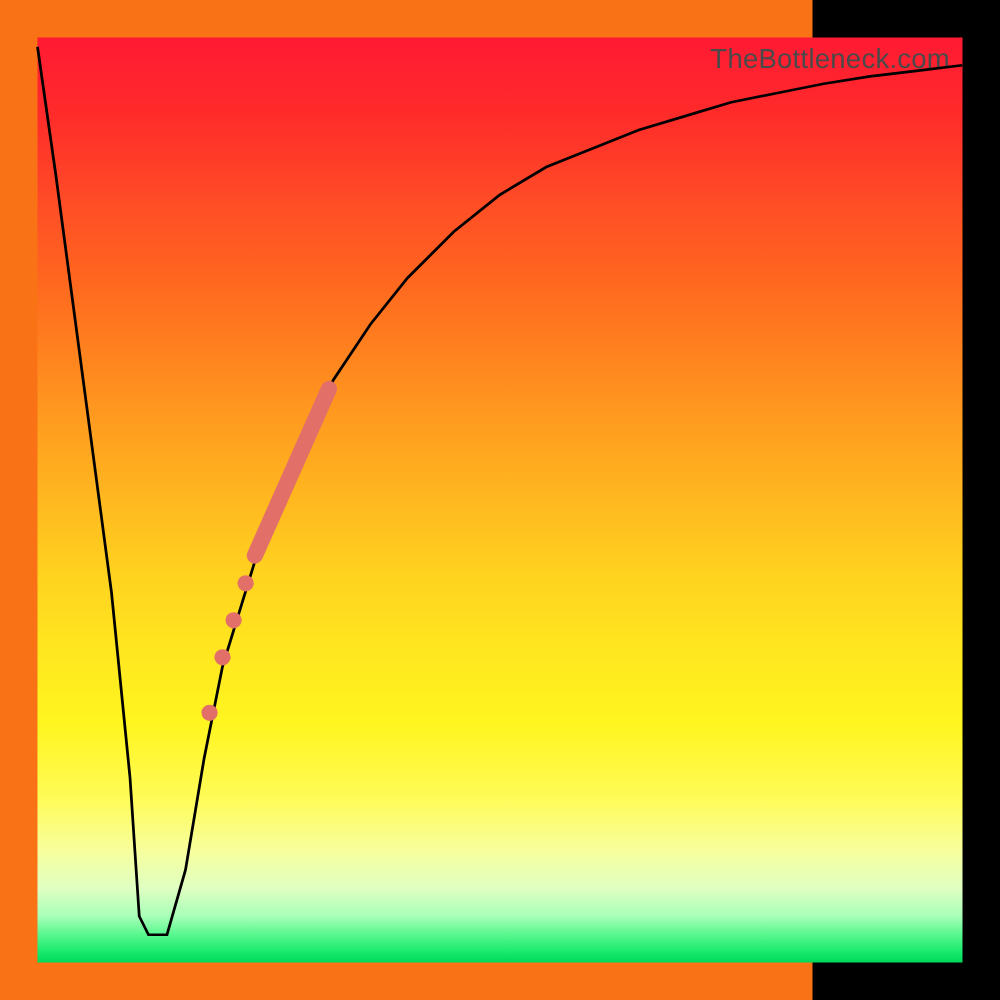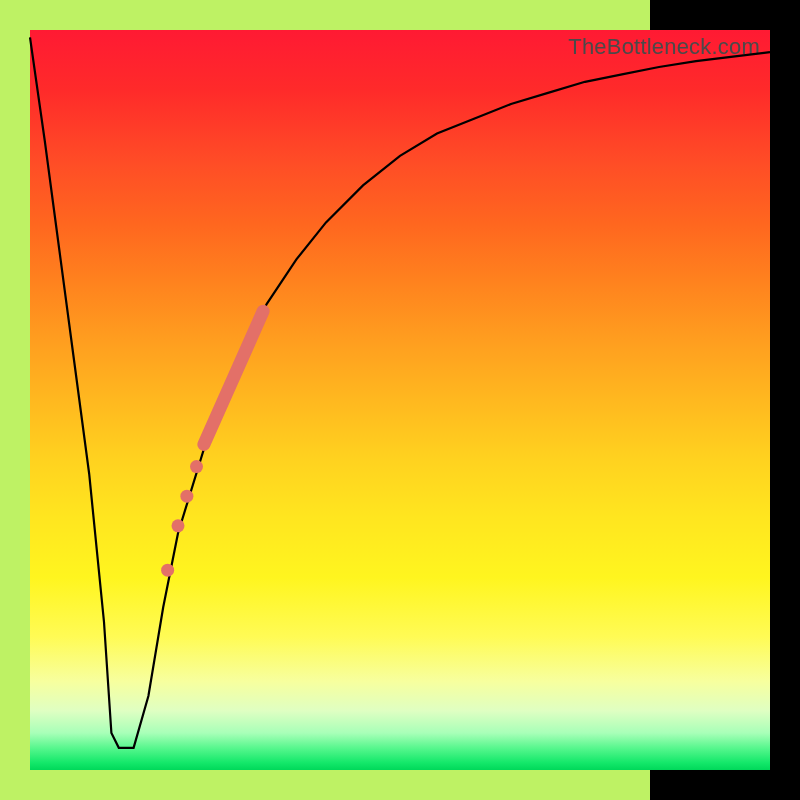--- a/index.html
+++ b/index.html
@@ -8,21 +8,21 @@
     width: 800px;
     height: 800px;
     overflow: hidden;
     background: #000;
     font-family: Arial, Helvetica, sans-serif;
   }
   .frame {
     position: relative;
     width: 650px;
     height: 800px;
-    background: #bef264;
+    background: #f97316;
   }
   .plot {
     position: absolute;
     left: 30px;
     top: 30px;
     width: 740px;
     height: 740px;
     background: linear-gradient(to bottom,
       #ff1a33 0%,
       #ff2a2a 8%,

